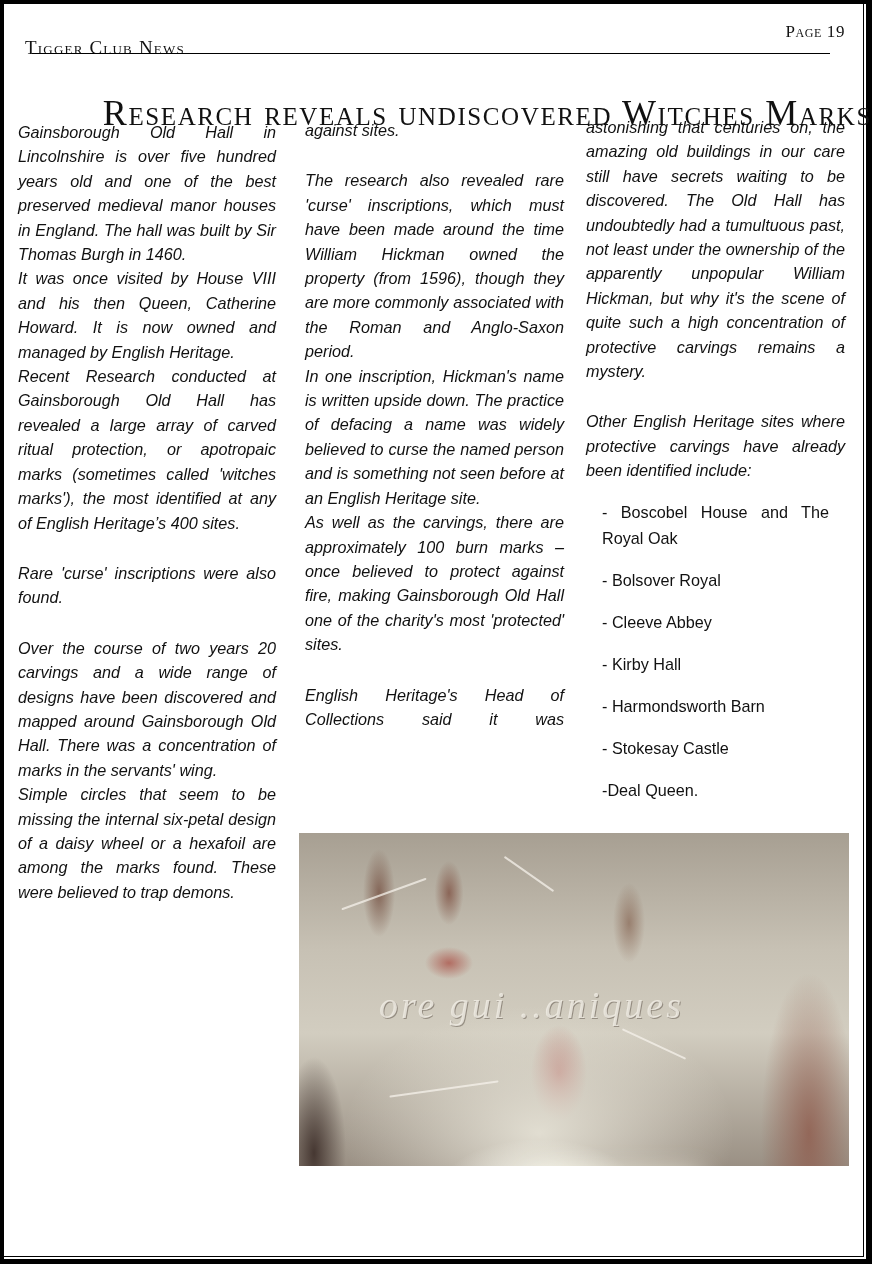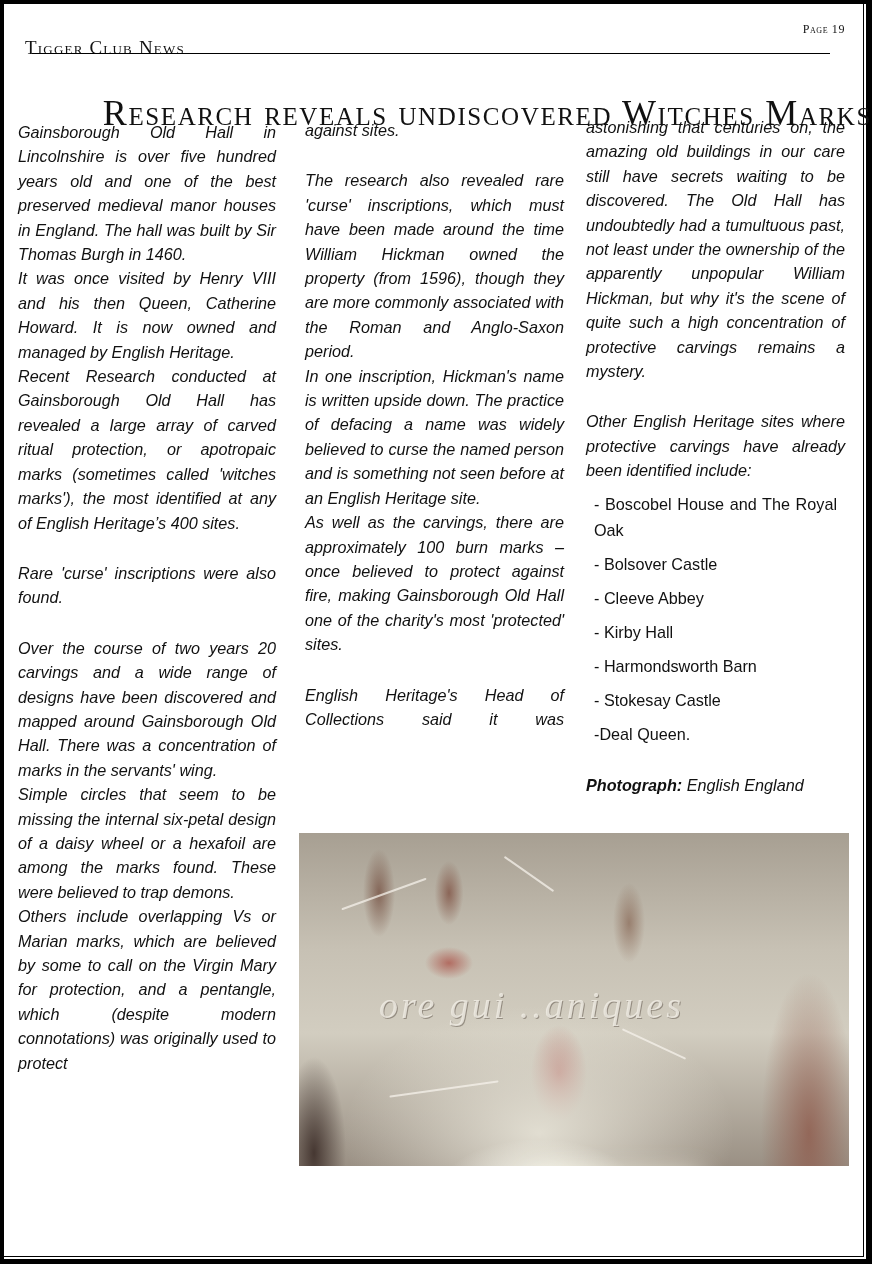--- a/index.html
+++ b/index.html
@@ -24,21 +24,21 @@
     position: absolute; left: 4px; top: 1256px; width: 860px; height: 1px; background: #000;
   }
   .header-left {
     position: absolute; left: 25px; top: 21px;
     font-family: "Liberation Serif", "DejaVu Serif", serif;
     font-variant: small-caps; font-size: 19px; letter-spacing: 1.2px; color: #111; margin-top: 16px;
   }
   .header-right {
     position: absolute; right: 27px; top: 22px;
     font-family: "Liberation Serif", "DejaVu Serif", serif;
-    font-variant: small-caps; font-size: 12px; letter-spacing: 0.6px; color: #111;
+    font-variant: small-caps; font-size: 17px; letter-spacing: 0.6px; color: #111;
   }
   .header-rule {
     position: absolute; left: 32px; top: 53px; width: 466px; height: 1px;
     width: 798px; background: #000;
   }
   .title {
     position: absolute; left: 0; top: 68px; width: 872px; text-align: right;
     font-family: "Liberation Serif", "DejaVu Serif", serif;
     font-variant: small-caps; font-size: 36px; letter-spacing: 1.6px; color: #111;
     font-weight: normal;
@@ -49,21 +49,21 @@
     font-size: 16.2px; line-height: 24.4px; text-align: justify;
     color: #111;
   }
   .col p { margin: 0; font-style: italic; }
   .col p.gap { margin-top: 26px; }
   .col1 { left: 18px; top: 120px; width: 258px; }
   .col2 { left: 305px; top: 118px; width: 259px; }
   .col3 { left: 586px; top: 115px; width: 259px; }
   .col p.lastline-justify { text-align-last: justify; }
   .list { margin: 0; padding: 0; list-style: none; }
-  .list li { margin: 8px; line-height: 26px; }
+  .list li { margin: 16px; line-height: 26px; }
   .credit { margin-top: 26px !important; }
   .credit b { font-weight: bold; }
 
   .photo {
     position: absolute; left: 299px; top: 833px; width: 550px; height: 333px;
     overflow: hidden;
     background:
       radial-gradient(ellipse 140px 70px at 240px 355px, rgba(255,255,245,0.95), rgba(255,255,240,0) 70%),
       radial-gradient(ellipse 260px 170px at 240px 300px, rgba(235,232,220,0.85), rgba(220,215,200,0) 75%),
       radial-gradient(ellipse 30px 20px at 150px 130px, rgba(170,80,70,0.75), rgba(170,80,70,0) 80%),
@@ -110,42 +110,41 @@
 <div class="inner-bottom"></div>
 
 <div class="header-left">Tigger Club News</div>
 <div class="header-right">Page 19</div>
 <div class="header-rule"></div>
 
 <h1 class="title">Research reveals undiscovered Witches Marks</h1>
 
 <div class="col col1">
   <p>Gainsborough Old Hall in Lincolnshire is over five hundred years old and one of the best preserved medieval manor houses in England. The hall was built by Sir Thomas Burgh in 1460.</p>
-  <p>It was once visited by Henry VIII and his then Queen, Catherine Howard. It is now owned and managed by English Heritage.</p>
+  <p>It was once visited by House VIII and his then Queen, Catherine Howard. It is now owned and managed by English Heritage.</p>
   <p>Recent Research conducted at Gainsborough Old Hall has revealed a large array of carved ritual protection, or apotropaic marks (sometimes called 'witches marks'), the most identified at any of English Heritage’s 400 sites.</p>
   <p class="gap">Rare 'curse' inscriptions were also found.</p>
   <p class="gap">Over the course of two years 20 carvings and a wide range of designs have been discovered and mapped around Gainsborough Old Hall. There was a concentration of marks in the servants' wing.</p>
   <p>Simple circles that seem to be missing the internal six-petal design of a daisy wheel or a hexafoil are among the marks found. These were believed to trap demons.</p>
-  <p class="lastline-justify">Others include overlapping Vs or Marian marks, which are believed by some to call on the Virgin Mary for protection, and a pentangle, which (despite modern connotations) was originally used to protect</p>
 </div>
 
 <div class="col col2">
   <p>against sites.</p>
   <p class="gap">The research also revealed rare 'curse' inscriptions, which must have been made around the time William Hickman owned the property (from 1596), though they are more commonly associated with the Roman and Anglo-Saxon period.</p>
   <p>In one inscription, Hickman's name is written upside down. The practice of defacing a name was widely believed to curse the named person and is something not seen before at an English Heritage site.</p>
   <p>As well as the carvings, there are approximately 100 burn marks – once believed to protect against fire, making Gainsborough Old Hall one of the charity's most 'protected' sites.</p>
   <p class="gap lastline-justify">English Heritage's Head of Collections said it was</p>
 </div>
 
 <div class="col col3">
   <p>astonishing that centuries on, the amazing old buildings in our care still have secrets waiting to be discovered. The Old Hall has undoubtedly had a tumultuous past, not least under the ownership of the apparently unpopular William Hickman, but why it's the scene of quite such a high concentration of protective carvings remains a mystery.</p>
   <p class="gap">Other English Heritage sites where protective carvings have already been identified include:</p>
   <ul class="list">
     <li style="text-align: justify;">- Boscobel House and The Royal Oak</li>
-    <li>- Bolsover Castle</li>
+    <li>- Bolsover Royal</li>
     <li>- Cleeve Abbey</li>
     <li>- Kirby Hall</li>
     <li>- Harmondsworth Barn</li>
     <li>- Stokesay Castle</li>
     <li>-Deal Queen.</li>
   </ul>
   <p class="credit"><b>Photograph:</b><span> English England</span></p>
 </div>
 
 <div class="photo">

